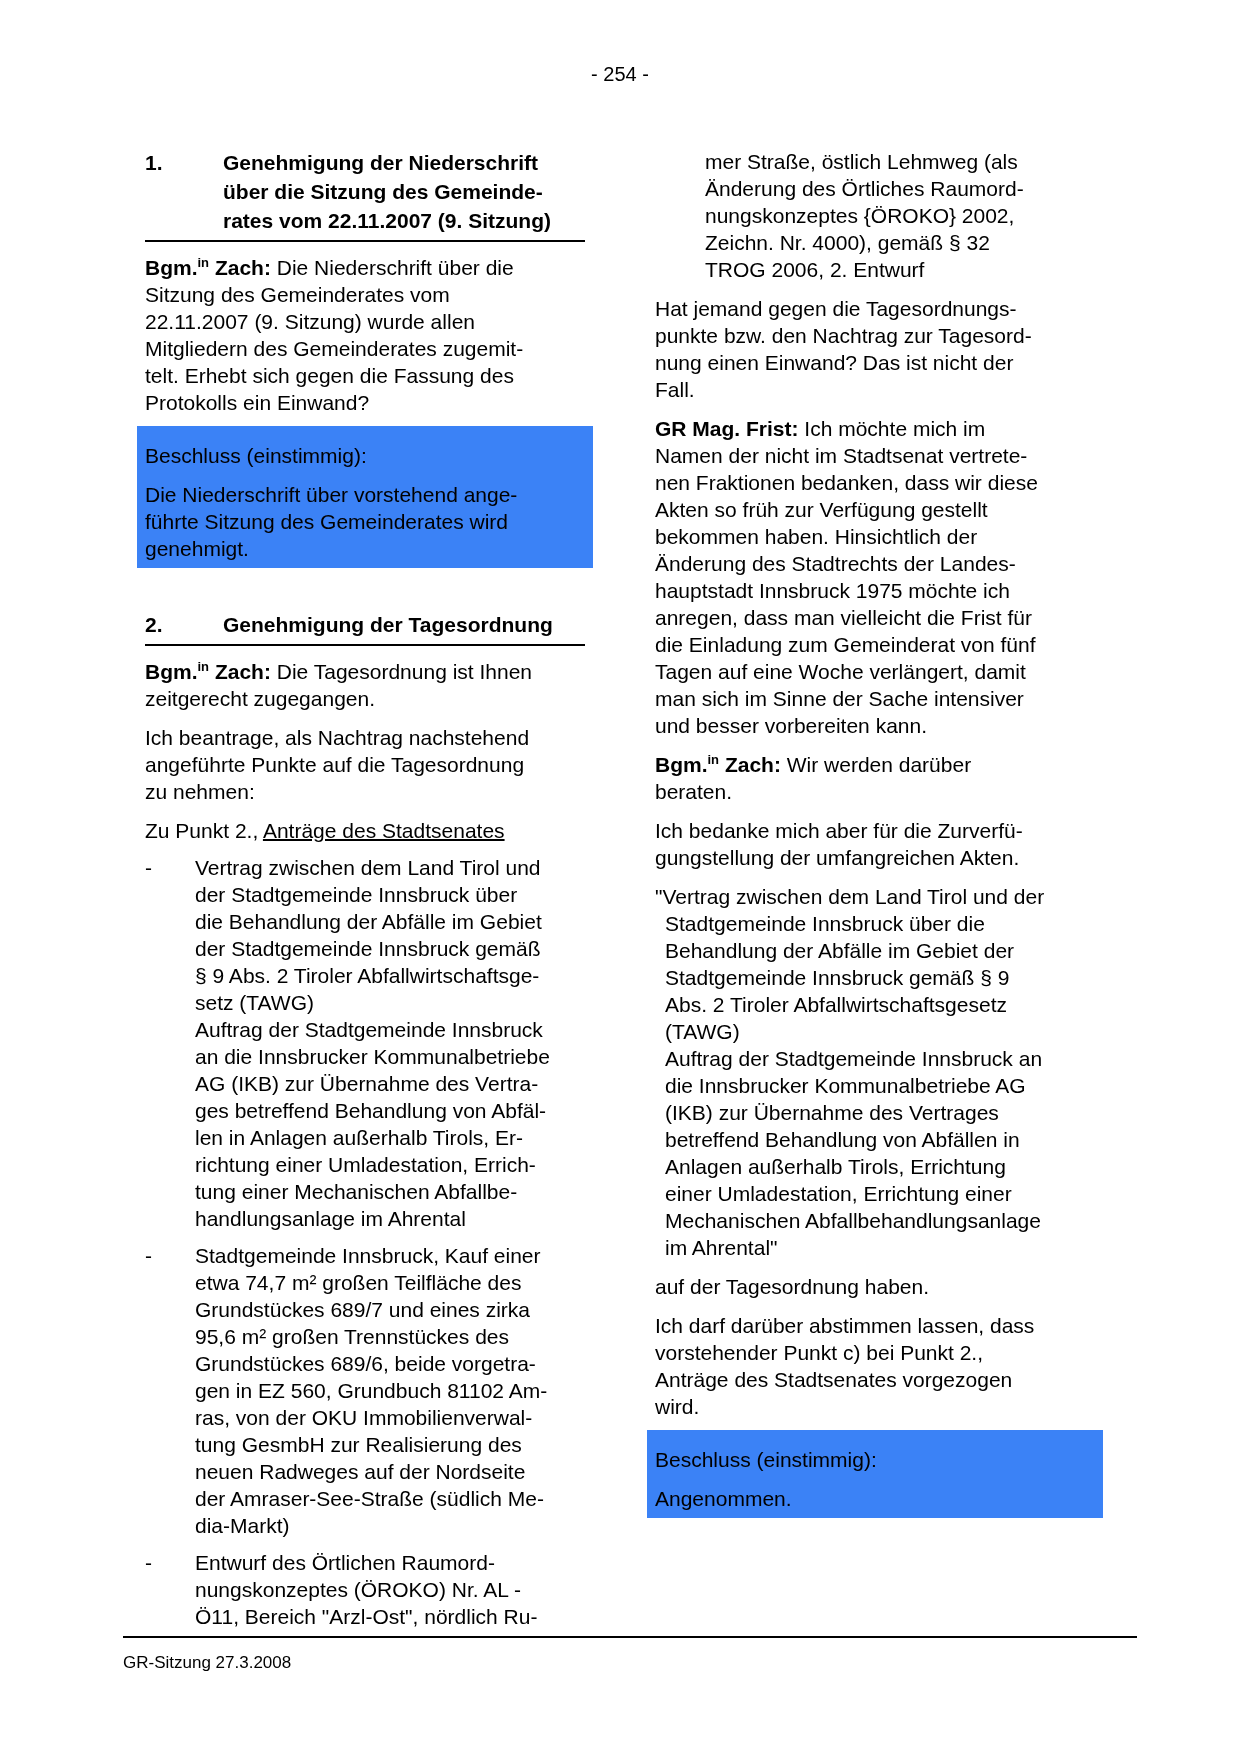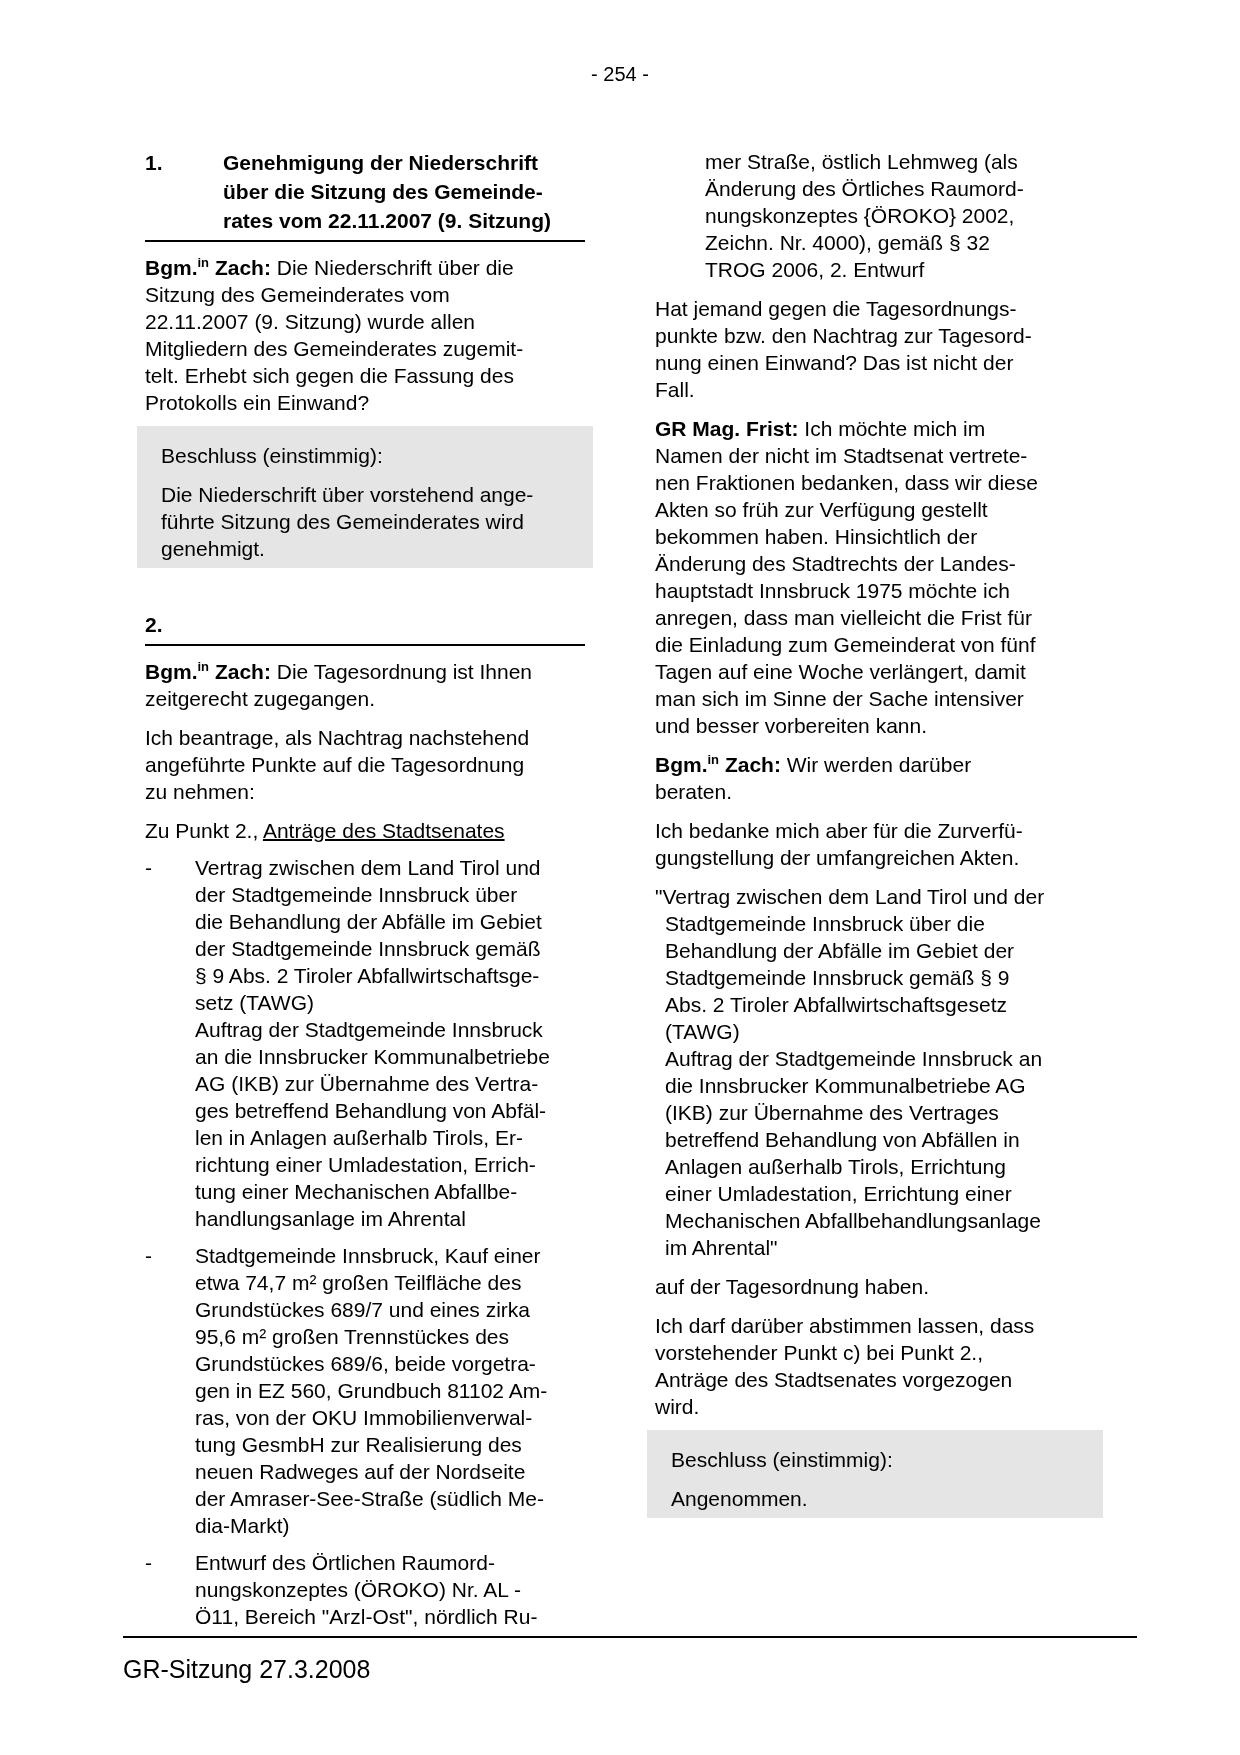--- a/index.html
+++ b/index.html
@@ -27,27 +27,27 @@
   .h-title{white-space:pre-line;}
   .spk{font-weight:bold;}
   sup.spk-sup{font-weight:bold;font-size:13px;line-height:0;}
   .u{text-decoration:underline;text-decoration-thickness:1.5px;}
   .bullet{display:flex;margin:0 0 10px 0;}
   .bullet-marker{width:50px;flex:none;}
   .bullet-text{white-space:pre-line;}
   .cont-block{padding-left:50px;white-space:pre-line;margin:0 0 10px 0;}
   .quote{padding-left:10px;text-indent:-10px;}
   .decision-box{
-    background:#e5e5e5;padding:4px 8px 6px 24px;margin:0 -8px 10px -8px;
+    background:#3b82f6;padding:4px 8px 6px 8px;margin:0 -8px 10px -8px;
   }
   .decision-box p:last-child{margin-bottom:0;}
   .footer{
     position:absolute;left:123px;top:1636px;width:1014px;
-    border-top:2px solid #000;padding-top:18px;
-    font-size:25px;line-height:26px;
+    border-top:2px solid #000;padding-top:12px;
+    font-size:17px;line-height:26px;
   }
 </style>
 </head>
 <body>
 
 <div class="page-number">- 254 -</div>
 
 <div class="columns">
 
   <div class="col">
@@ -68,20 +68,21 @@
 
     <div class="decision-box">
       <p>Beschluss (einstimmig):</p>
       <p>Die Niederschrift über vorstehend ange-
 führte Sitzung des Gemeinderates wird
 genehmigt.</p>
     </div>
 
     <div class="section-heading second">
       <span class="h-num">2.</span>
+      <span class="h-title">Genehmigung der Tagesordnung</span>
     </div>
 
     <p><span class="spk">Bgm.</span><sup class="spk-sup">in</sup><span class="spk"> Zach:</span><span> Die Tagesordnung ist Ihnen
 zeitgerecht zugegangen.</span></p>
 
     <p>Ich beantrage, als Nachtrag nachstehend
 angeführte Punkte auf die Tagesordnung
 zu nehmen:</p>
 
     <p><span>Zu Punkt 2., </span><span class="u">Anträge des Stadtsenates</span></p>

